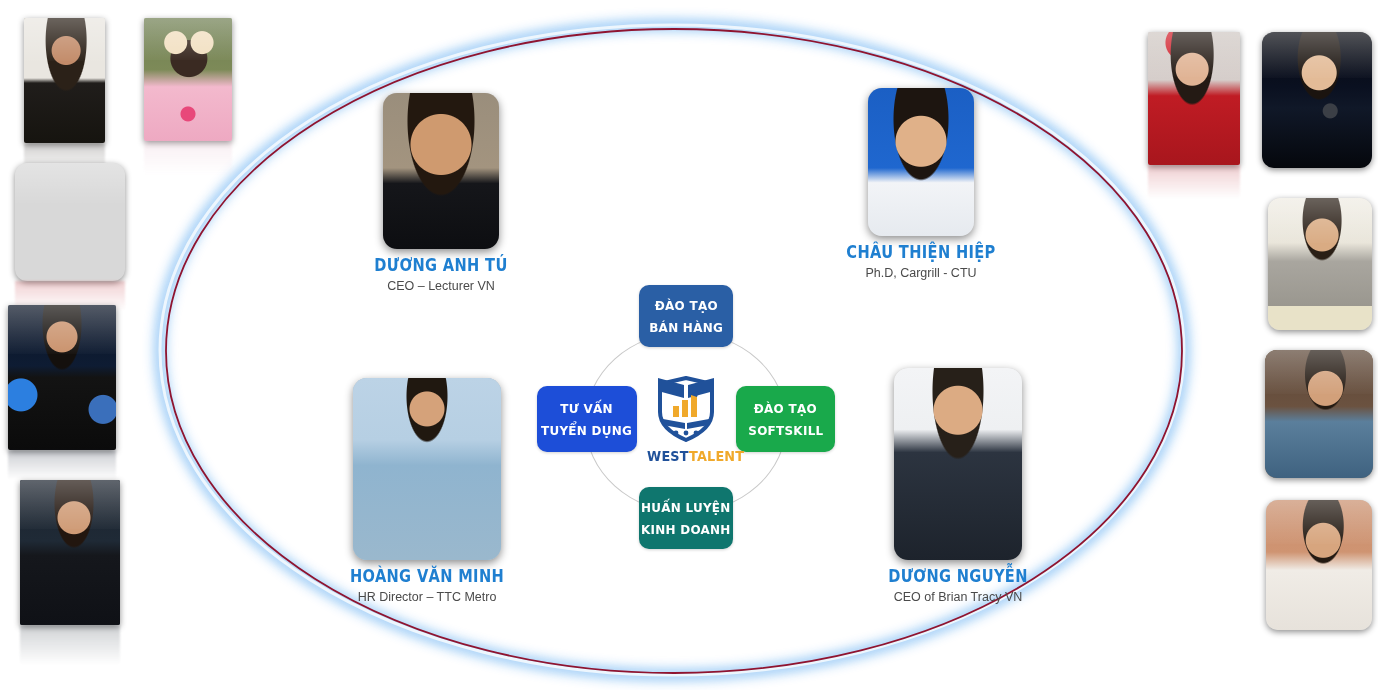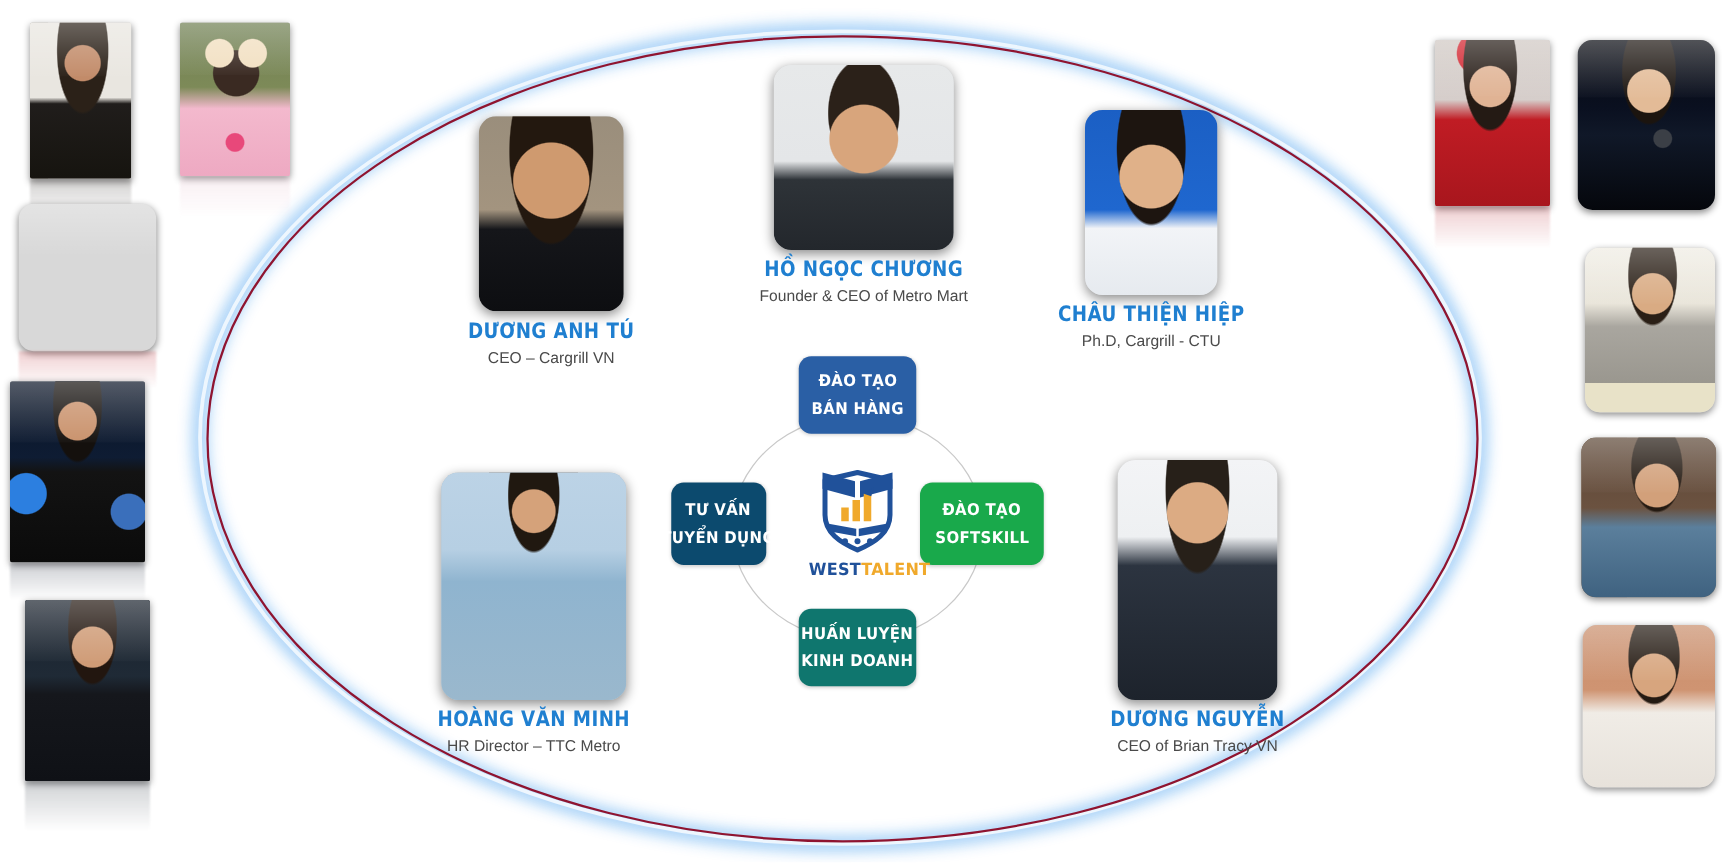--- a/index.html
+++ b/index.html
@@ -123,21 +123,21 @@
     font-size: 13px;
     line-height: 1.0;
     letter-spacing: 0.3px;
     text-align: center;
     box-shadow: 0 1px 3px rgba(0,0,0,0.18);
   }
   .pill span { display:block; transform: scaleX(0.92); white-space: nowrap; }
   .pill span + span { margin-top: 9px; }
 
   #pill-top    { left: 106px; top: 0px;   width: 94px; height: 62px; background: #2a5fa5; }
-  #pill-left   { left: 4px;   top: 101px; width: 76px; height: 66px; background: #0c4a6e; align-items: center; }
+  #pill-left   { left: 4px;   top: 101px; width: 100px; height: 66px; background: #1d4ed8; align-items: center; }
   #pill-right  { left: 203px; top: 101px; width: 99px; height: 66px; background: #19a94b; }
   #pill-bottom { left: 106px; top: 202px; width: 94px; height: 62px; background: #0f766e; }
 
   .logo-wrap {
     position: absolute;
     left: 112px;
     top: 87px;
     width: 82px;
     height: 97px;
     text-align: center;
@@ -275,38 +275,24 @@
   <div class="person" style="left:330px; top:93px; width:222px;">
     <div class="frame" style="width:116px; height:156px; margin:0 auto;">
       <div class="ph" style="background:
             radial-gradient(circle at 50% 33%, #cf9a6f 0 30px, rgba(0,0,0,0) 31px),
             radial-gradient(ellipse at 50% 18%, #23180f 0 33px, rgba(0,0,0,0) 34px),
             linear-gradient(to bottom, #9a8e7c 0%, #a3947f 48%, #15161a 58%, #0d0e11 100%);"></div>
       <div class="gloss"></div>
     </div>
     <div class="caption">
       <div class="pname">DƯƠNG ANH TÚ</div>
-      <div class="prole">CEO – Cargrill VN</div>
-    </div>
-  </div>
-
-  <div class="person" style="left:578px; top:52px; width:226px;">
-    <div class="frame" style="width:144px; height:148px; margin:0 auto;">
-      <div class="ph" style="background:
-            radial-gradient(circle at 50% 40%, #d8a57c 0 27px, rgba(0,0,0,0) 28px),
-            radial-gradient(ellipse at 50% 26%, #2b2119 0 28px, rgba(0,0,0,0) 29px),
-            linear-gradient(to bottom, #e7e9ea 0%, #e4e6e8 52%, #2e3338 62%, #23272c 100%),
-            linear-gradient(to right, #dfe2e4 0 24%, #eceeef 24% 76%, #dfe2e4 76% 100%);"></div>
-      <div class="gloss"></div>
-    </div>
-    <div class="caption">
-      <div class="pname">HỒ NGỌC CHƯƠNG</div>
-      <div class="prole">Founder &amp; CEO of Metro Mart</div>
-    </div>
-  </div>
+      <div class="prole">CEO – Lecturer VN</div>
+    </div>
+  </div>
+
 
   <div class="person" style="left:810px; top:88px; width:222px;">
     <div class="frame" style="width:106px; height:148px; margin:0 auto;">
       <div class="ph" style="background:
             radial-gradient(circle at 50% 36%, #e0b189 0 25px, rgba(0,0,0,0) 26px),
             radial-gradient(ellipse at 50% 21%, #1d1510 0 27px, rgba(0,0,0,0) 28px),
             linear-gradient(to bottom, #1b5fc4 0%, #1f67cf 54%, #f2f4f7 64%, #e6eaef 100%);"></div>
       <div class="gloss"></div>
     </div>
     <div class="caption">

